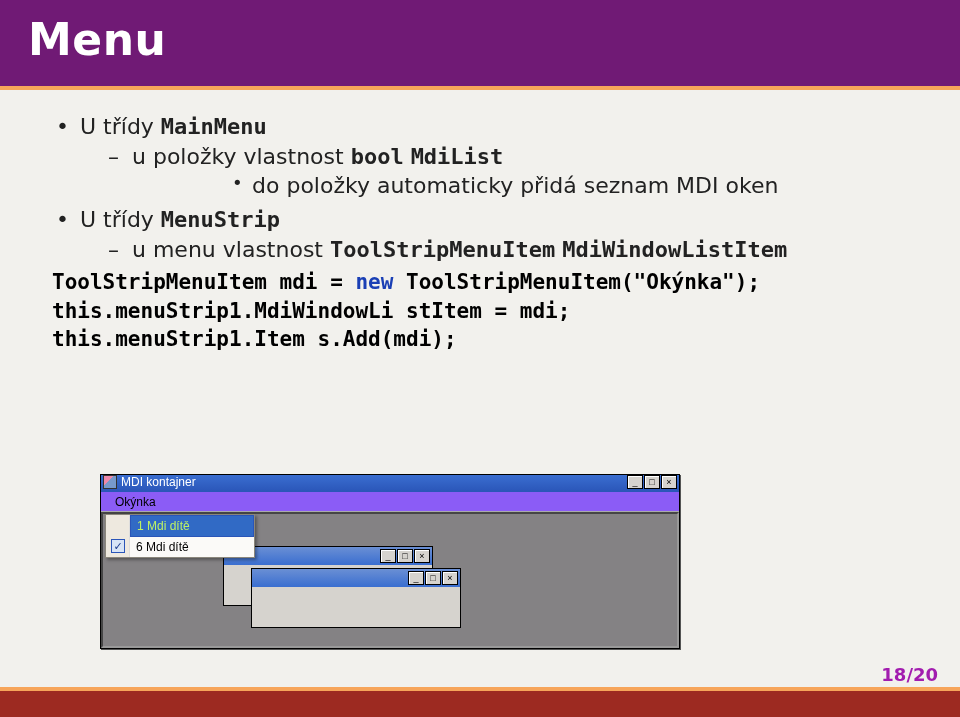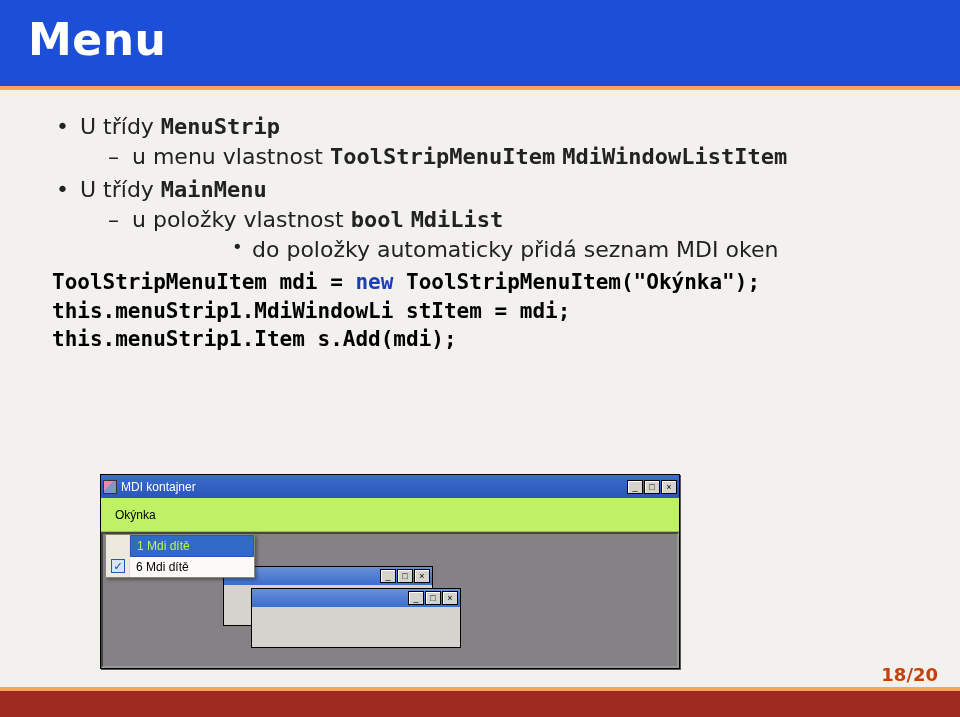--- a/index.html
+++ b/index.html
@@ -5,21 +5,21 @@
   * { box-sizing: border-box; margin: 0; padding: 0; }
   body {
     width: 960px;
     height: 717px;
     background: #f2f1ed;
     font-family: "DejaVu Sans", Verdana, sans-serif;
     position: relative;
     overflow: hidden;
   }
   .title-band {
-    background: #1d4ed8;
+    background: #701a75;
     padding: 14px 0 8px 28px;
     height: 86px;
   }
   .title-band h1 {
     color: #fff;
     font-weight: bold;
     font-size: 44px;
     letter-spacing: 0.5px;
   }
   .divider {
@@ -82,24 +82,23 @@
     height: 180px;
     font-family: Tahoma, sans-serif;
     font-size: 12px;
   }
   .win-outer {
     border: 1px solid #000;
     background: #d6d3ce;
     box-shadow: 1px 1px 0 #555;
   }
   .titlebar {
-    height: 23px;
+    height: 17px;
     background: linear-gradient(#3a6ed0, #2a55b8);
     display: flex;
-    align-items: center;
     padding: 0 2px;
     color: #fff;
   }
   .titlebar .app-icon {
     width: 14px; height: 14px;
     background: linear-gradient(135deg,#e8a 40%,#79c 40%);
     border: 1px solid #333;
     margin-right: 4px;
   }
   .titlebar .title-text { flex: 1; font-size: 12px; }
@@ -109,22 +108,22 @@
     background: #d6d3ce;
     border: 1px solid #000;
     box-shadow: inset 1px 1px 0 #fff;
     font-size: 9px;
     line-height: 12px;
     text-align: center;
     color: #000;
     font-family: sans-serif;
   }
   .menubar {
-    height: 34px;
-    background: #bef264;
+    height: 20px;
+    background: #8b5cf6;
     border-bottom: 1px solid #aaa;
     padding-left: 6px;
     display: flex;
     align-items: center;
   }
   .menubar .menu-item {
     padding: 2px 8px;
     font-size: 12px;
     color: #000;
   }
@@ -202,49 +201,49 @@
     height: 30px;
     background: #9d2a21;
     border-top: 4px solid #f7a55a;
   }
   .page-num {
     position: absolute;
     right: 22px;
     bottom: 32px;
     font-size: 18px;
     font-weight: bold;
-    color: #c2410c;
+    color: #a21caf;
   }
 </style>
 </head>
 <body>
 
 <div class="title-band">
   <h1>Menu</h1>
 </div>
 <div class="divider"></div>
 
 <div class="content">
   <ul class="bullets">
-    <li>
-      <span>U třídy </span><span class="mono">MenuStrip</span>
-      <ul class="dashes">
-        <li>
-          <span>u menu vlastnost </span><span class="mono">ToolStripMenuItem</span><span> </span><span class="mono">MdiWindowListItem</span>
-        </li>
-      </ul>
-    </li>
     <li>
       <span>U třídy </span><span class="mono">MainMenu</span>
       <ul class="dashes">
         <li>
           <span>u položky vlastnost </span><span class="mono">bool</span><span> </span><span class="mono">MdiList</span>
           <ul class="sub-bullets">
             <li>do položky automaticky přidá seznam MDI oken</li>
           </ul>
+        </li>
+      </ul>
+    </li>
+    <li>
+      <span>U třídy </span><span class="mono">MenuStrip</span>
+      <ul class="dashes">
+        <li>
+          <span>u menu vlastnost </span><span class="mono">ToolStripMenuItem</span><span> </span><span class="mono">MdiWindowListItem</span>
         </li>
       </ul>
     </li>
   </ul>
 
   <div class="code-block"><span>ToolStripMenuItem mdi = </span><span class="kw">new</span><span> ToolStripMenuItem("Okýnka");</span>
 <span>this.menuStrip1.MdiWindowLi stItem = mdi;</span>
 <span>this.menuStrip1.Item s.Add(mdi);</span></div>
 </div>
 

